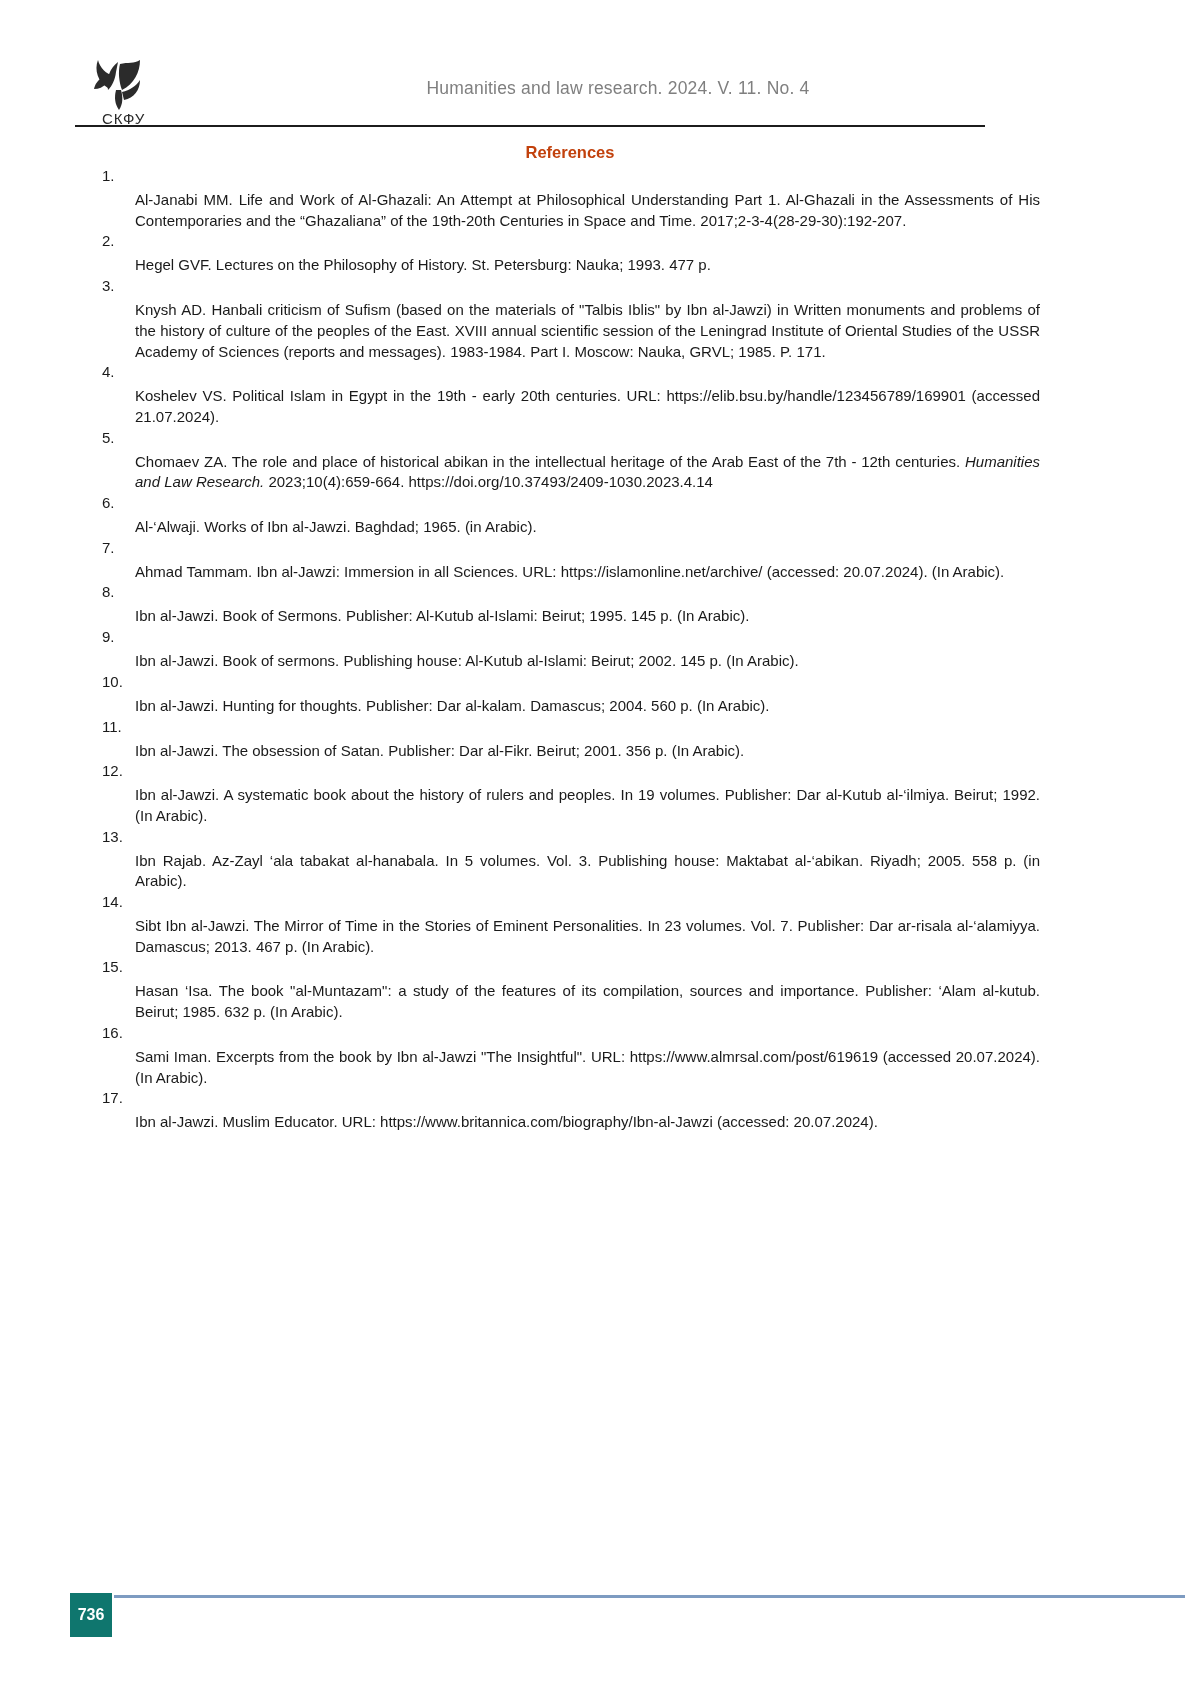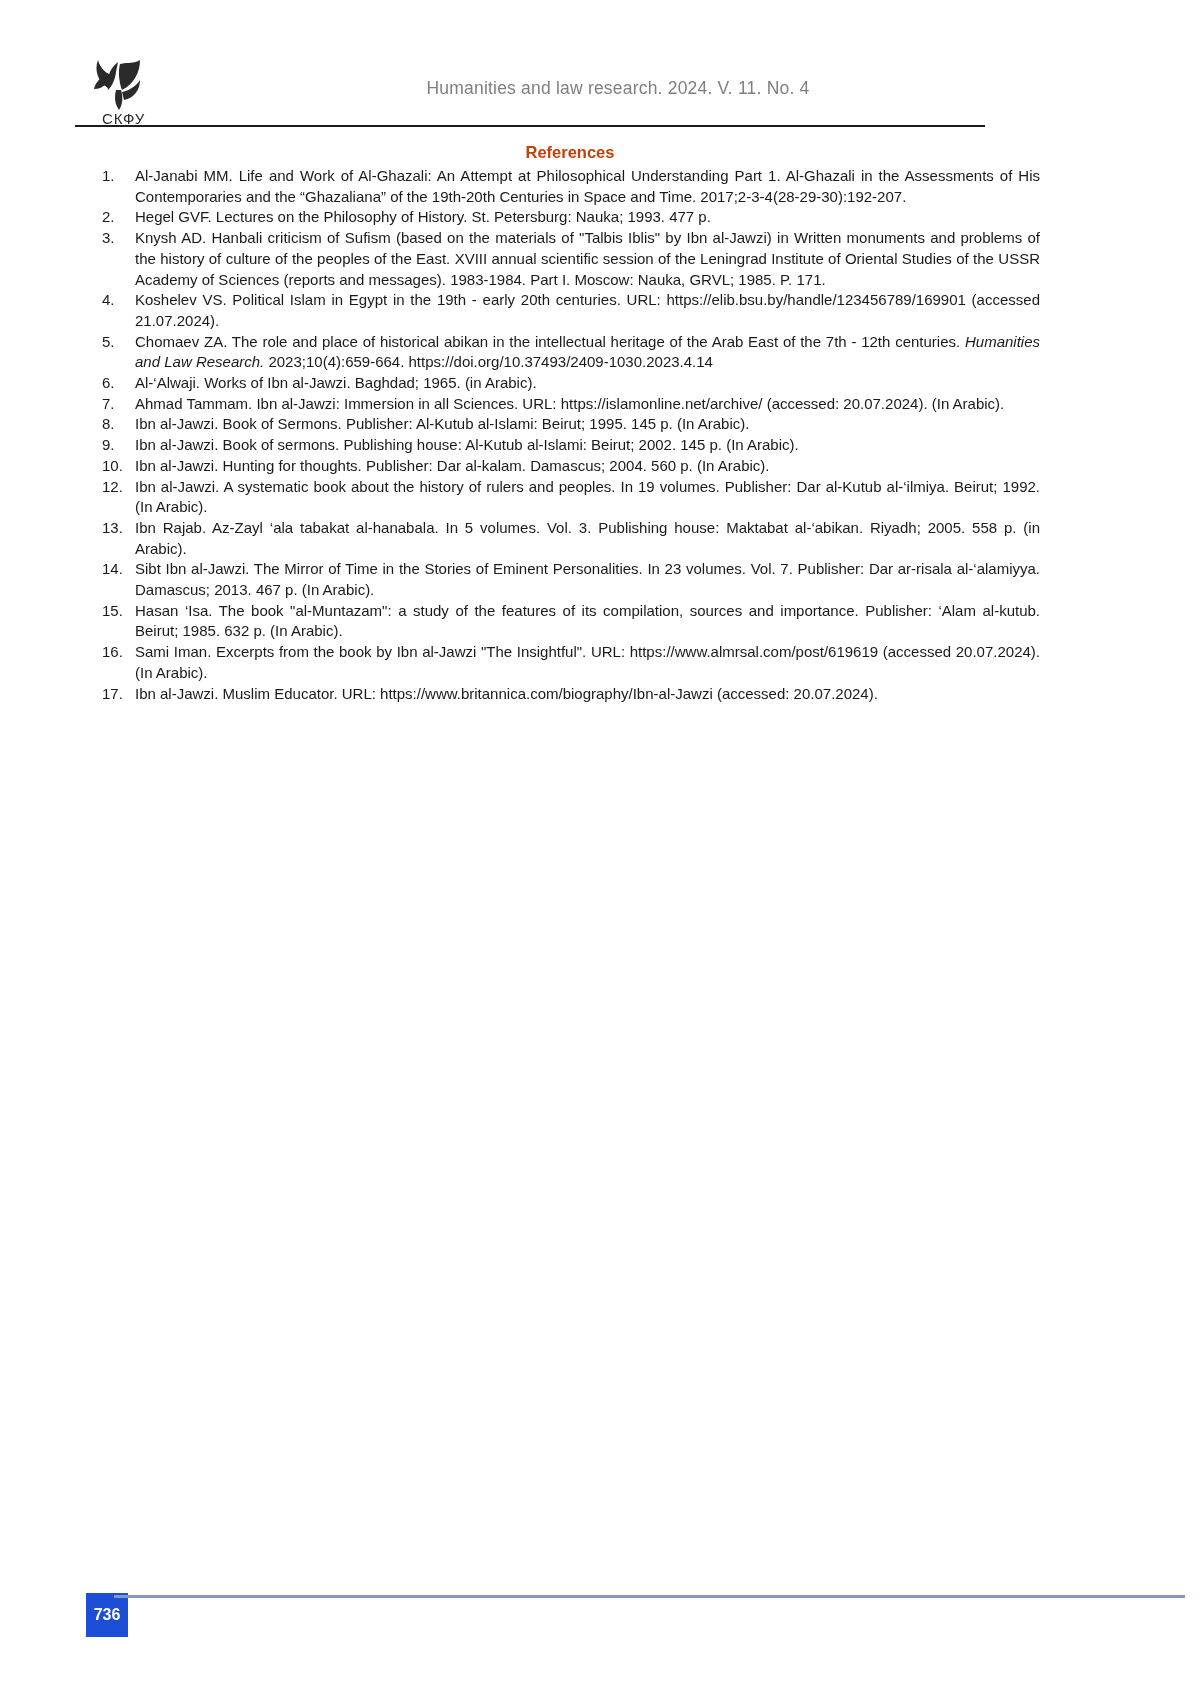--- a/index.html
+++ b/index.html
@@ -70,20 +70,21 @@
     line-height: 20.7px;
   }
   .ref-item { display: flex; }
   .ref-num {
     flex: 0 0 35px;
     padding-left: 2px;
   }
   .ref-text {
     flex: 1;
     text-align: justify;
+    margin-top: 24px;
   }
 
   
   .page-number-box {
     position: absolute;
     left: 70px;
     top: 1593px;
     width: 42px;
     height: 44px;
     background: #8c8c8c;
@@ -160,20 +161,24 @@
       </div>
       <div class="ref-item">
         <div class="ref-num">9.</div>
         <div class="ref-text"><span>Ibn al-Jawzi. Book of sermons. Publishing house: Al-Kutub al-Islami: Beirut; 2002. 145 p. (In Arabic).</span></div>
       </div>
       <div class="ref-item">
         <div class="ref-num">10.</div>
         <div class="ref-text"><span>Ibn al-Jawzi. Hunting for thoughts. Publisher: Dar al-kalam. Damascus; 2004. 560 p. (In Arabic).</span></div>
       </div>
       <div class="ref-item">
+        <div class="ref-num">11.</div>
+        <div class="ref-text"><span>Ibn al-Jawzi. The obsession of Satan. Publisher: Dar al-Fikr. Beirut; 2001. 356 p. (In Arabic).</span></div>
+      </div>
+      <div class="ref-item">
         <div class="ref-num">12.</div>
         <div class="ref-text"><span>Ibn al-Jawzi. A systematic book about the history of rulers and peoples. In 19 volumes. Publisher: Dar al-Kutub al-‘ilmiya. Beirut; 1992. (In Arabic).</span></div>
       </div>
       <div class="ref-item">
         <div class="ref-num">13.</div>
         <div class="ref-text"><span>Ibn Rajab. Az-Zayl ‘ala tabakat al-hanabala. In 5 volumes. Vol. 3. Publishing house: Maktabat al-‘abikan. Riyadh; 2005. 558 p. (in Arabic).</span></div>
       </div>
       <div class="ref-item">
         <div class="ref-num">14.</div>
         <div class="ref-text"><span>Sibt Ibn al-Jawzi. The Mirror of Time in the Stories of Eminent Personalities. In 23 volumes. Vol. 7. Publisher: Dar ar-risala al-‘alamiyya. Damascus; 2013. 467 p. (In Arabic).</span></div>
@@ -185,16 +190,16 @@
       <div class="ref-item">
         <div class="ref-num">16.</div>
         <div class="ref-text"><span>Sami Iman. Excerpts from the book by Ibn al-Jawzi "The Insightful". URL: https://www.almrsal.com/post/619619 (accessed 20.07.2024). (In Arabic).</span></div>
       </div>
       <div class="ref-item">
         <div class="ref-num">17.</div>
         <div class="ref-text"><span>Ibn al-Jawzi. Muslim Educator. URL: https://www.britannica.com/biography/Ibn-al-Jawzi (accessed: 20.07.2024).</span></div>
       </div>
     </div>
 
-  <div class="page-number-box" style="background: #1d4ed8; margin-left: 16px;">736</div>
+  <div class="page-number-box" style="background: #0f766e;">736</div>
   <div class="footer-rule" style="background: rgb(125, 155, 193);"></div>
 
 </div>
 
 </body></html>

